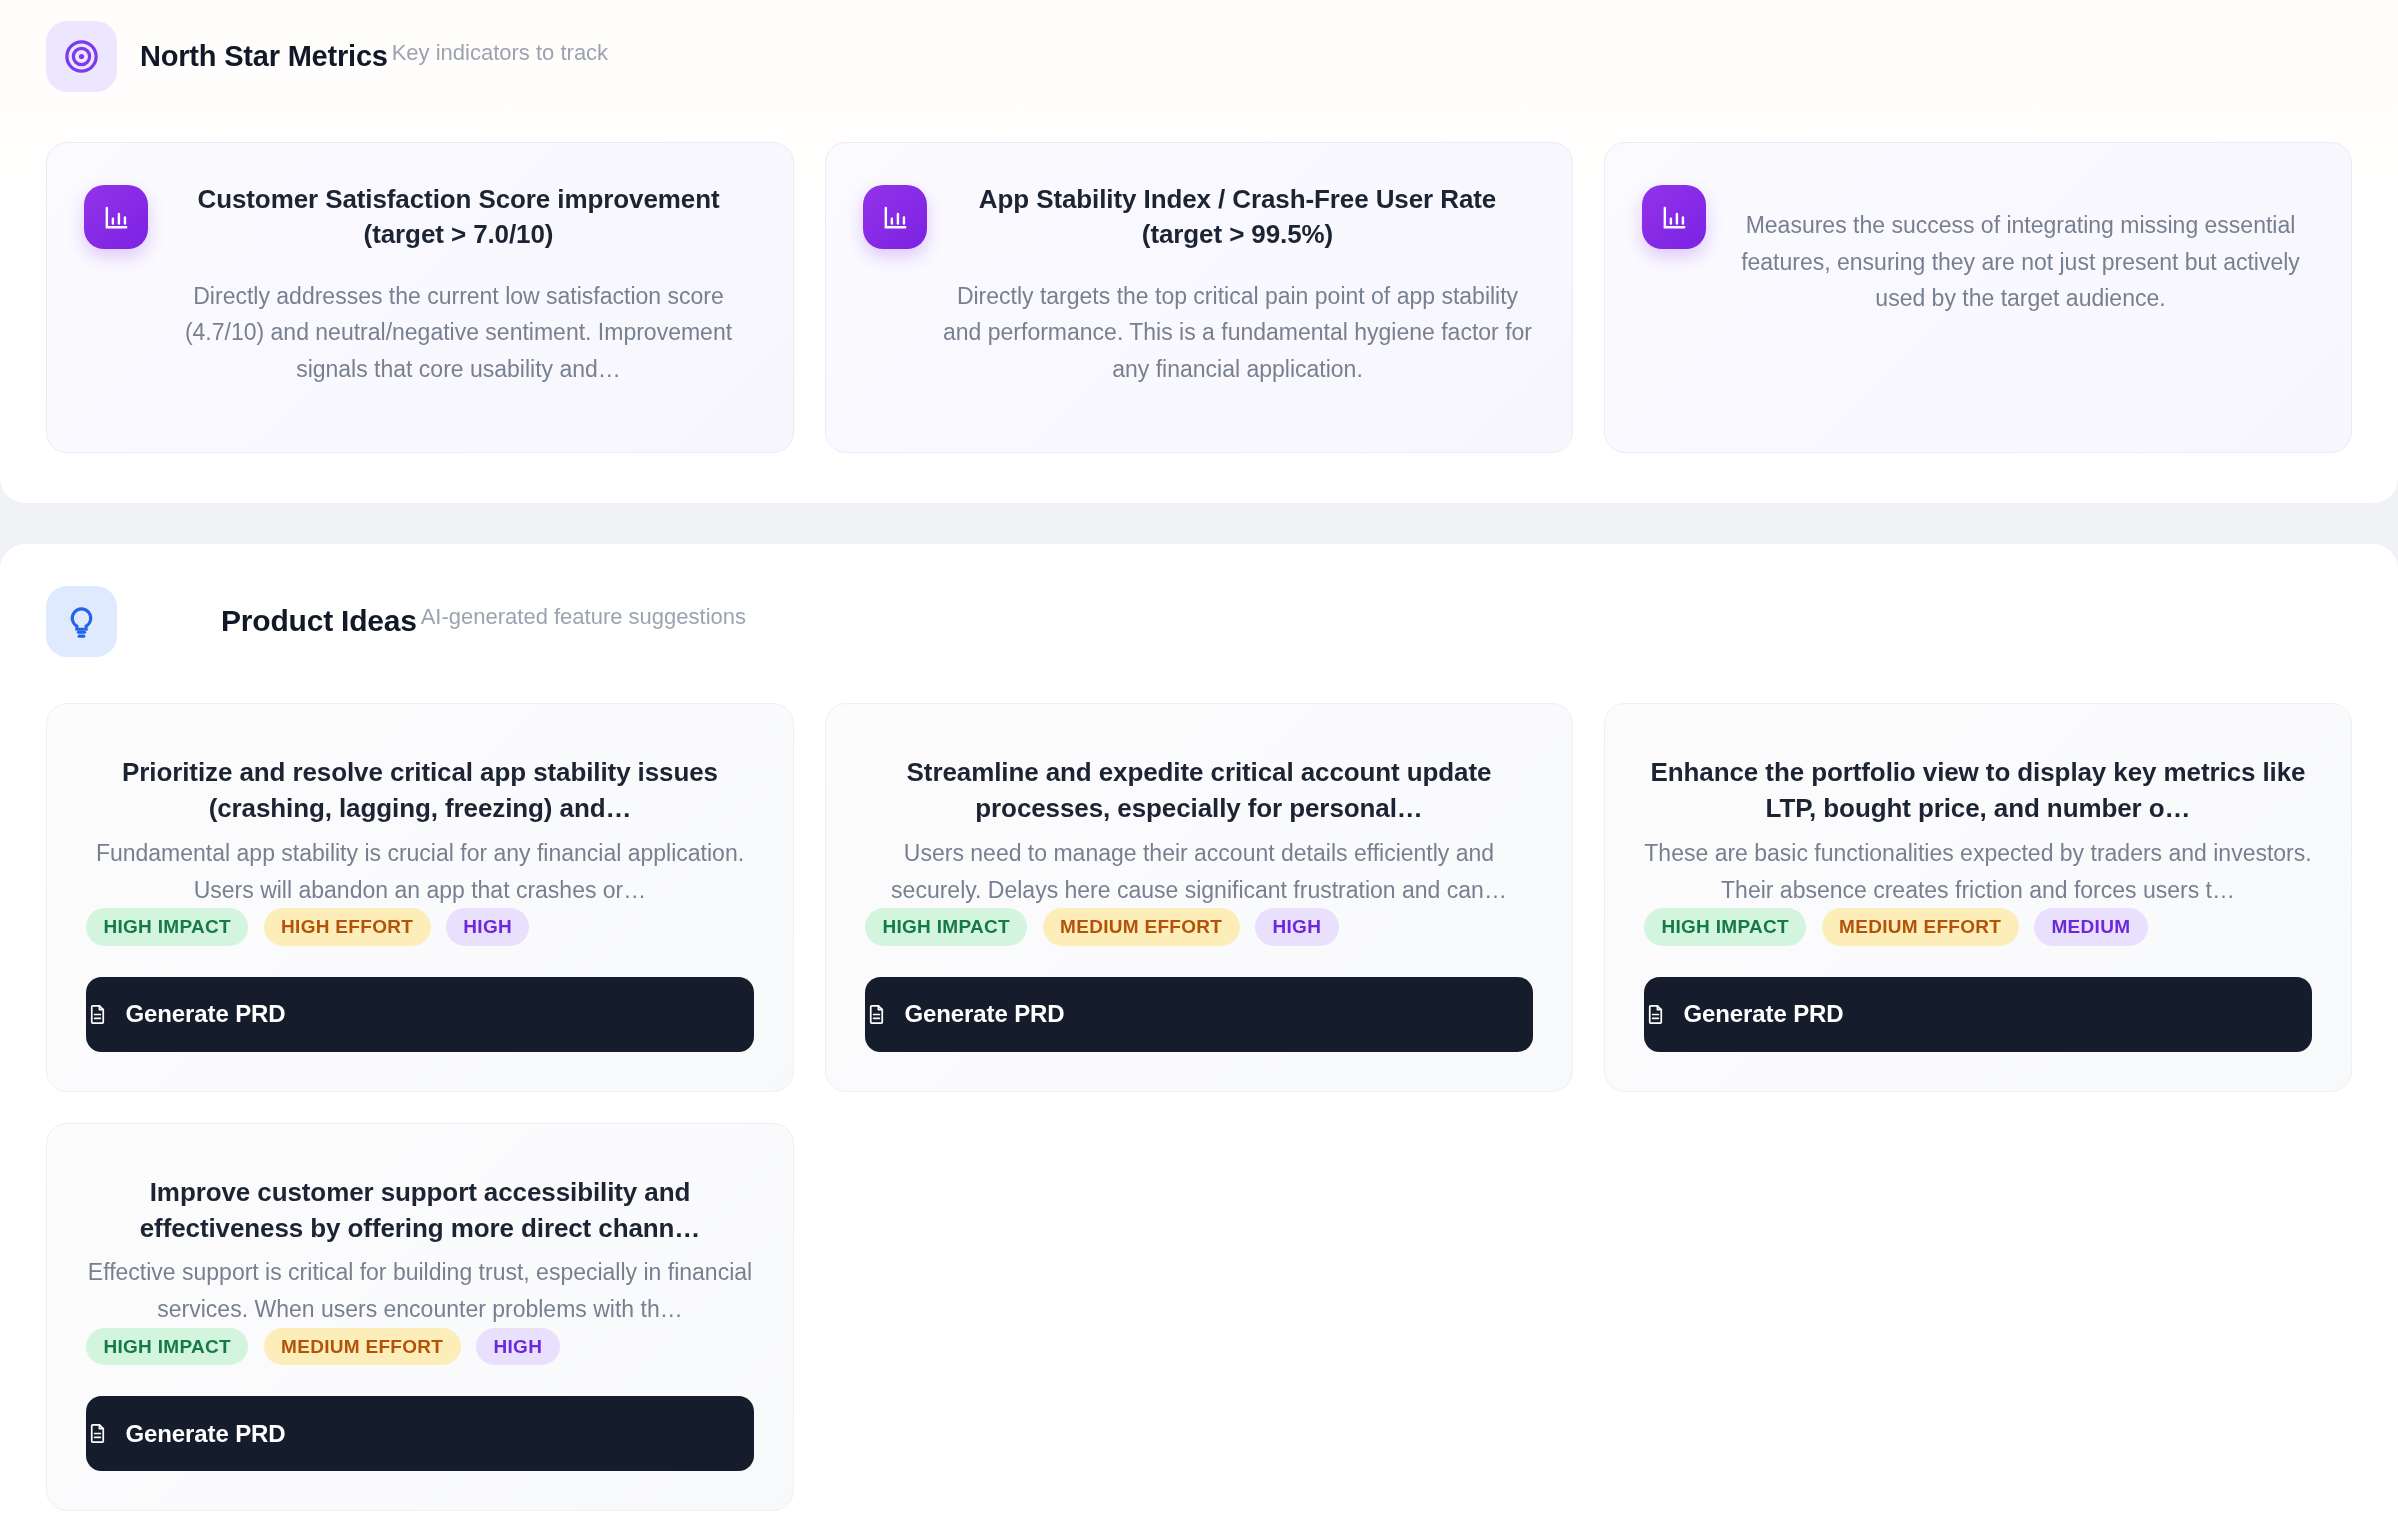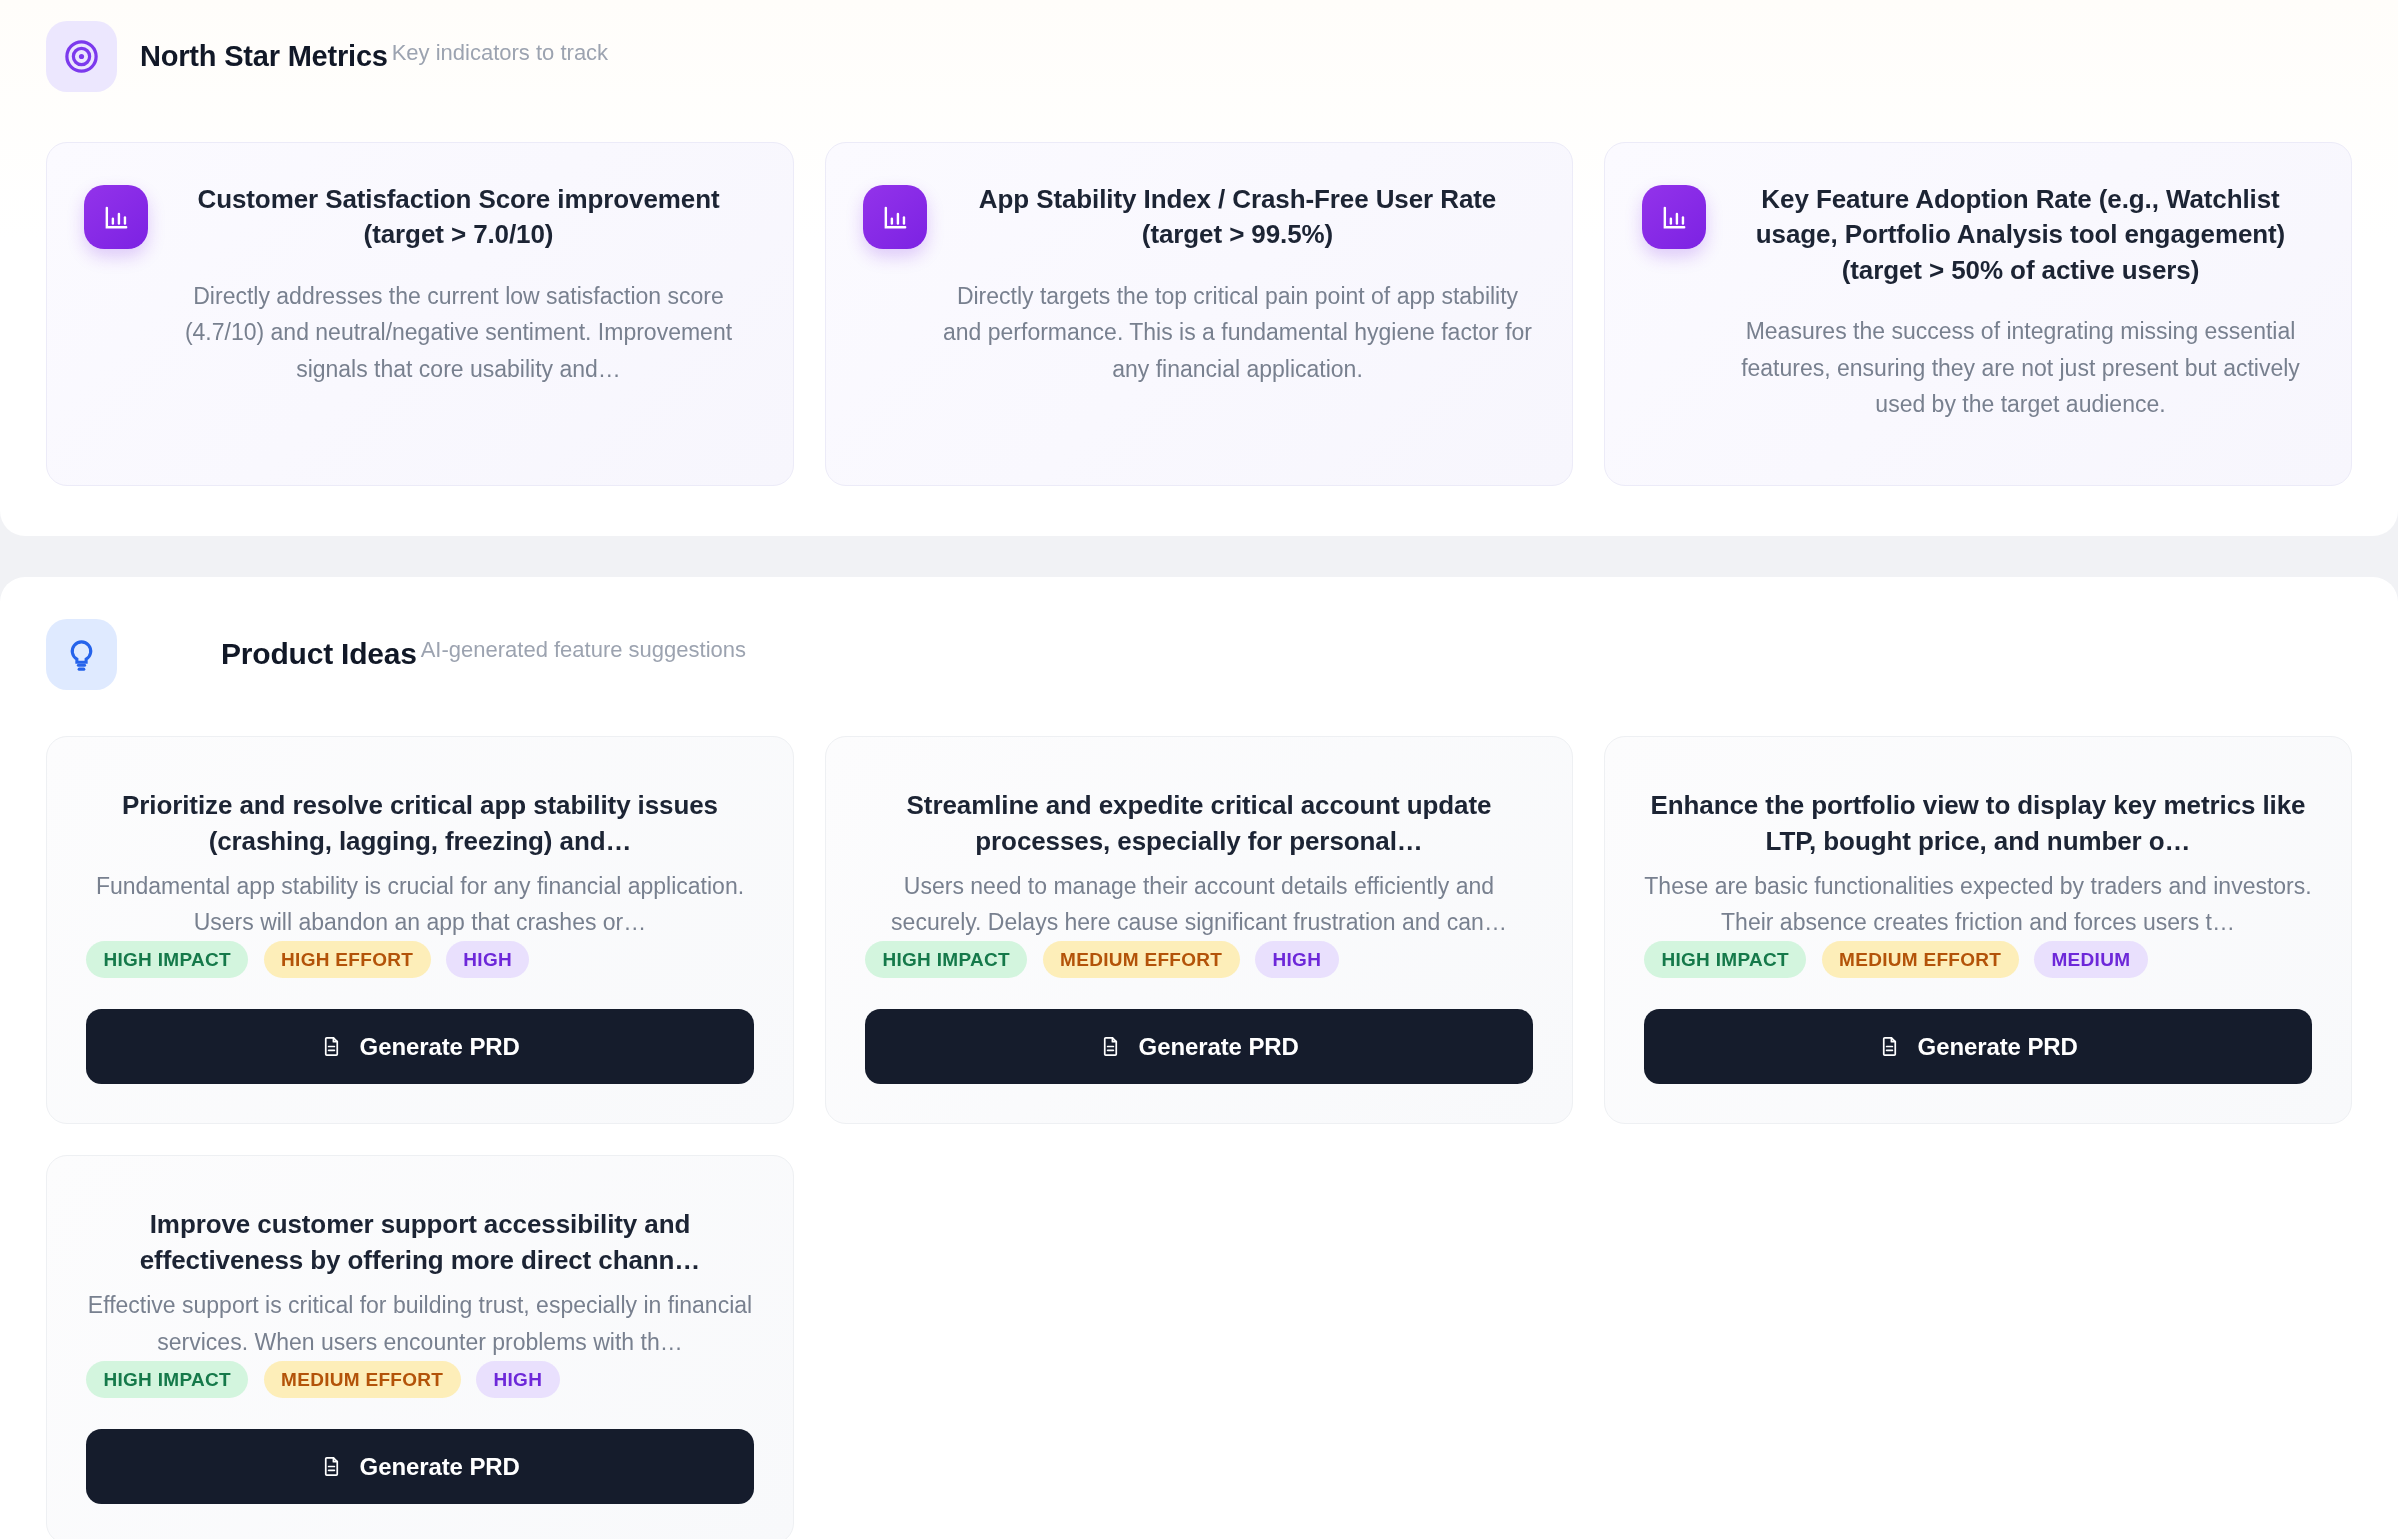--- a/index.html
+++ b/index.html
@@ -164,21 +164,20 @@
   .prd-btn {
     margin-top: 31px;
     background: #151c2c;
     color: #ffffff;
     border: none;
     border-radius: 15.4px;
     height: 75px;
     width: 100%;
     display: flex;
     align-items: center;
-    justify-content: center;
     gap: 16.4px;
     font-size: 24px;
     font-weight: 600;
     font-family: "Liberation Sans", sans-serif;
     cursor: pointer;
     letter-spacing: -0.1px;
   }
   .prd-btn svg { display: block; }
 </style>
 </head>
@@ -235,21 +234,20 @@
     <div class="metric-card">
       <div class="metric-icon">
         <svg width="29" height="29" viewBox="0 0 24 24" fill="none" stroke="#ffffff" stroke-width="2" stroke-linecap="round">
           <path d="M4 4v16h16"></path>
           <path d="M9 13v4"></path>
             <path d="M14 9v8"></path>
             <path d="M19 12v5"></path>
         </svg>
       </div>
       <div class="metric-body">
-        <div class="metric-title">Key Feature Adoption Rate (e.g., Watchlist usage, Portfolio Analysis tool engagement) (target &gt; 50% of active users)</div>
         <div class="metric-desc">Measures the success of integrating missing essential features, ensuring they are not just present but actively used by the target audience.</div>
       </div>
     </div>
 
   </div>
 </div>
 
 <div class="gap"></div>
 
 <div class="panel panel-ideas">

